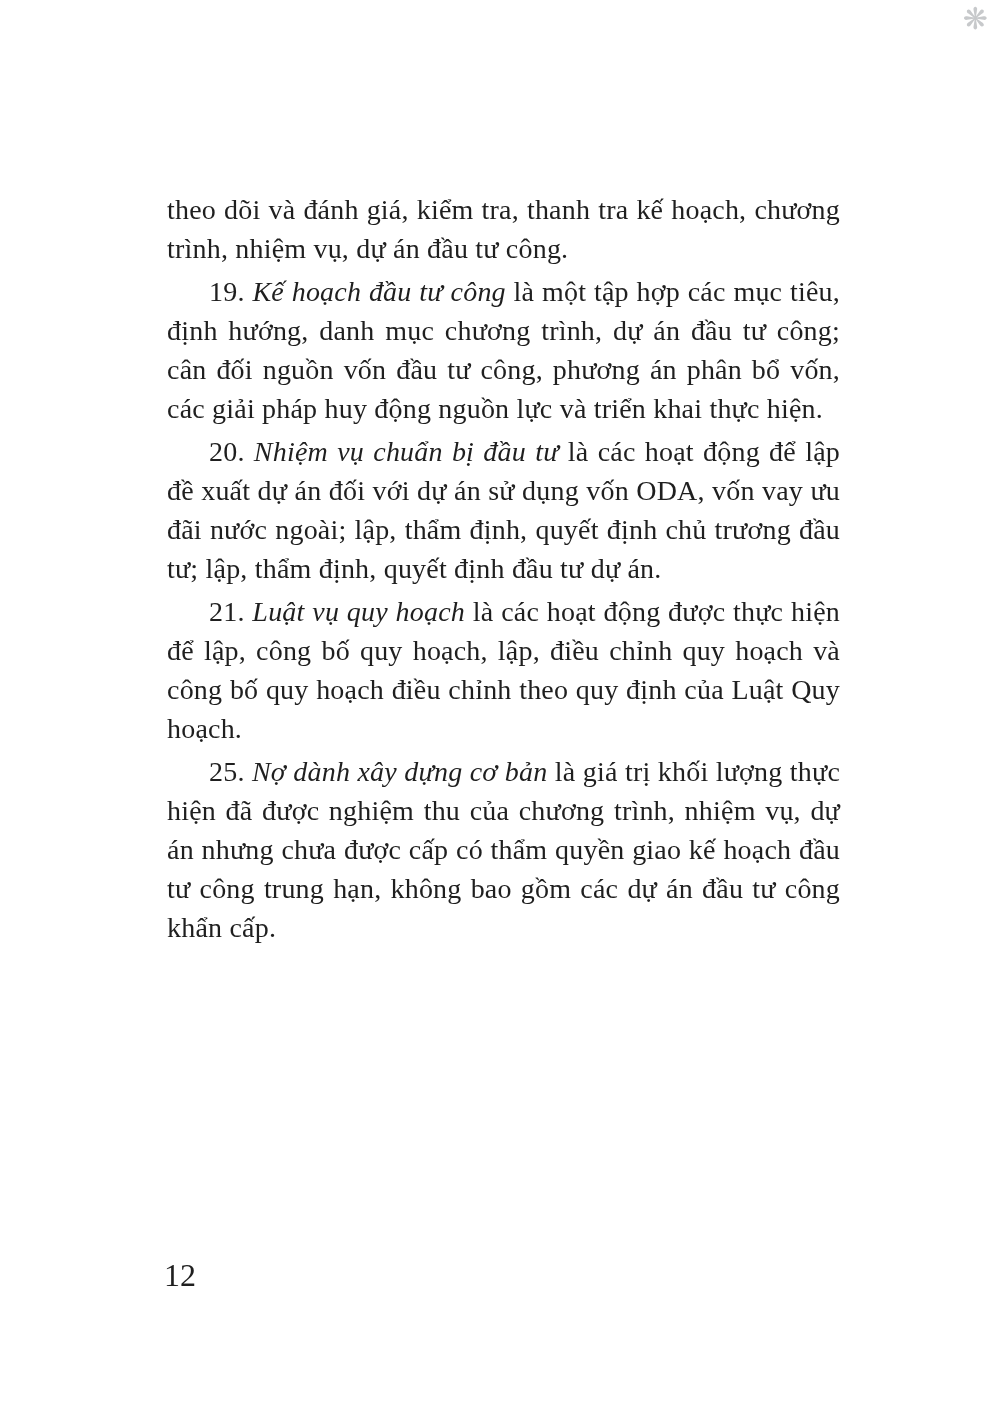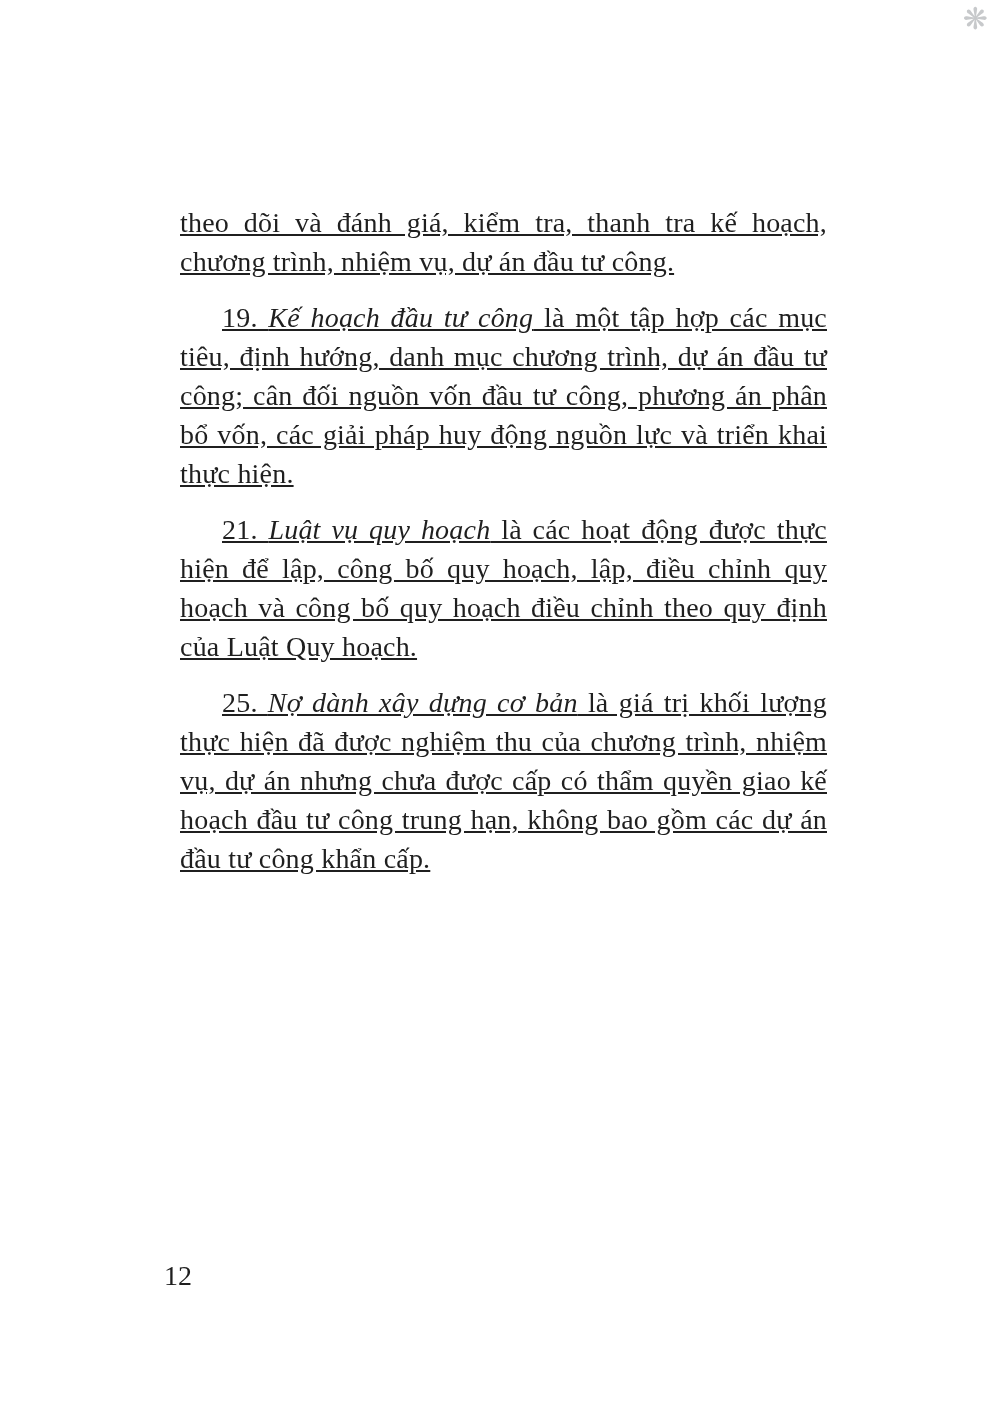--- a/index.html
+++ b/index.html
@@ -34,52 +34,52 @@
     left: 163px;
     top: 186px;
     width: 681px;
     font-size: 28px;
     line-height: 39px;
     text-align: justify;
     text-justify: inter-word;
     letter-spacing: 0.2px;
   }
   p.para {
-    margin: 17px;
+    margin: 4px;
     padding: 0;
-    text-decoration: underline;
   }
   p.para.indented {
     text-indent: 42px;
   }
   .term {
     font-style: italic;
   }
   .page-number {
     position: absolute;
     left: 164px;
     top: 1256px;
-    font-size: 28px;
+    font-size: 32px;
     line-height: 39px;
     text-align: right;
   }
 </style>
 </head>
 <body>
 
 <div class="page">
 
   <span class="ornament">❋</span>
 
   <div class="text-block">
 
     <p class="para"><span></span><span class="term"></span><span>theo dõi và đánh giá, kiểm tra, thanh tra kế hoạch, chương trình, nhiệm vụ, dự án đầu tư công.</span></p>
 
     <p class="para indented"><span>19. </span><span class="term">Kế hoạch đầu tư công</span><span> là một tập hợp các mục tiêu, định hướng, danh mục chương trình, dự án đầu tư công; cân đối nguồn vốn đầu tư công, phương án phân bổ vốn, các giải pháp huy động nguồn lực và triển khai thực hiện.</span></p>
 
+    <p class="para indented"><span>20. </span><span class="term">Nhiệm vụ chuẩn bị đầu tư</span><span> là các hoạt động để lập đề xuất dự án đối với dự án sử dụng vốn ODA, vốn vay ưu đãi nước ngoài; lập, thẩm định, quyết định chủ trương đầu tư; lập, thẩm định, quyết định đầu tư dự án.</span></p>
 
     <p class="para indented"><span>21. </span><span class="term">Luật vụ quy hoạch</span><span> là các hoạt động được thực hiện để lập, công bố quy hoạch, lập, điều chỉnh quy hoạch và công bố quy hoạch điều chỉnh theo quy định của Luật Quy hoạch.</span></p>
 
     <p class="para indented"><span>25. </span><span class="term">Nợ dành xây dựng cơ bản</span><span> là giá trị khối lượng thực hiện đã được nghiệm thu của chương trình, nhiệm vụ, dự án nhưng chưa được cấp có thẩm quyền giao kế hoạch đầu tư công trung hạn, không bao gồm các dự án đầu tư công khẩn cấp.</span></p>
 
 
 
   </div>
 
   <div class="page-number">12</div>

